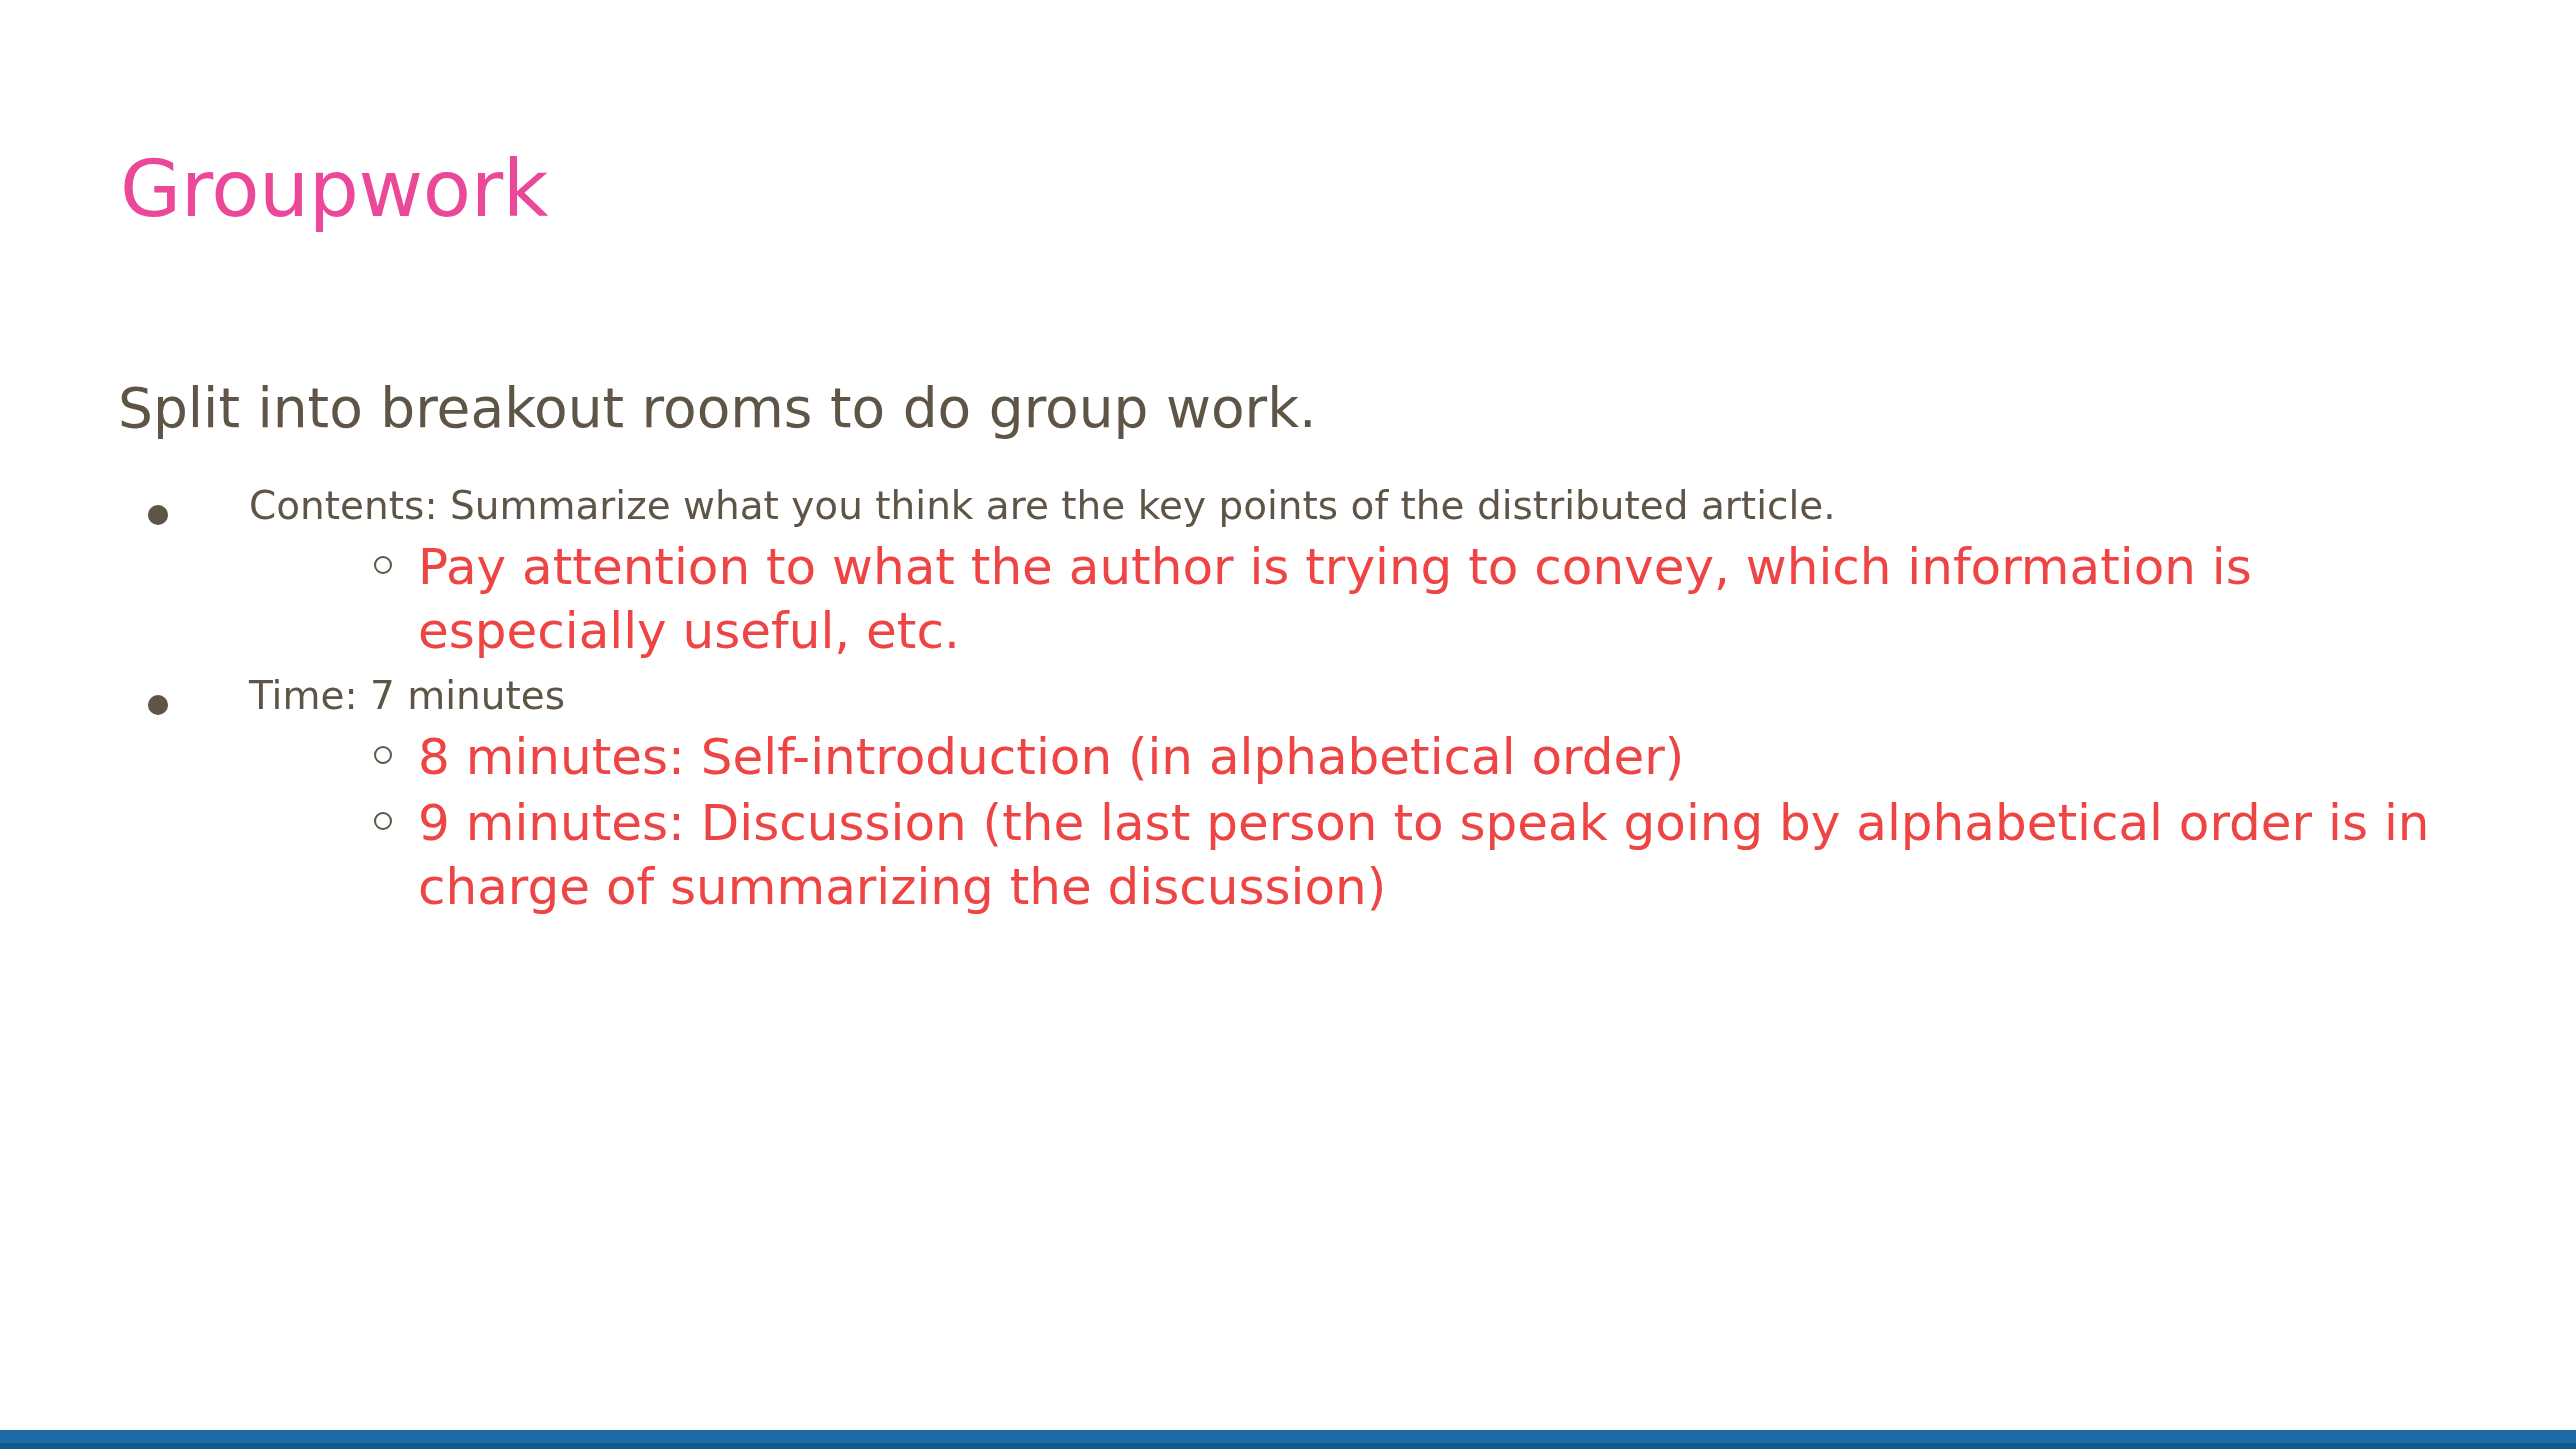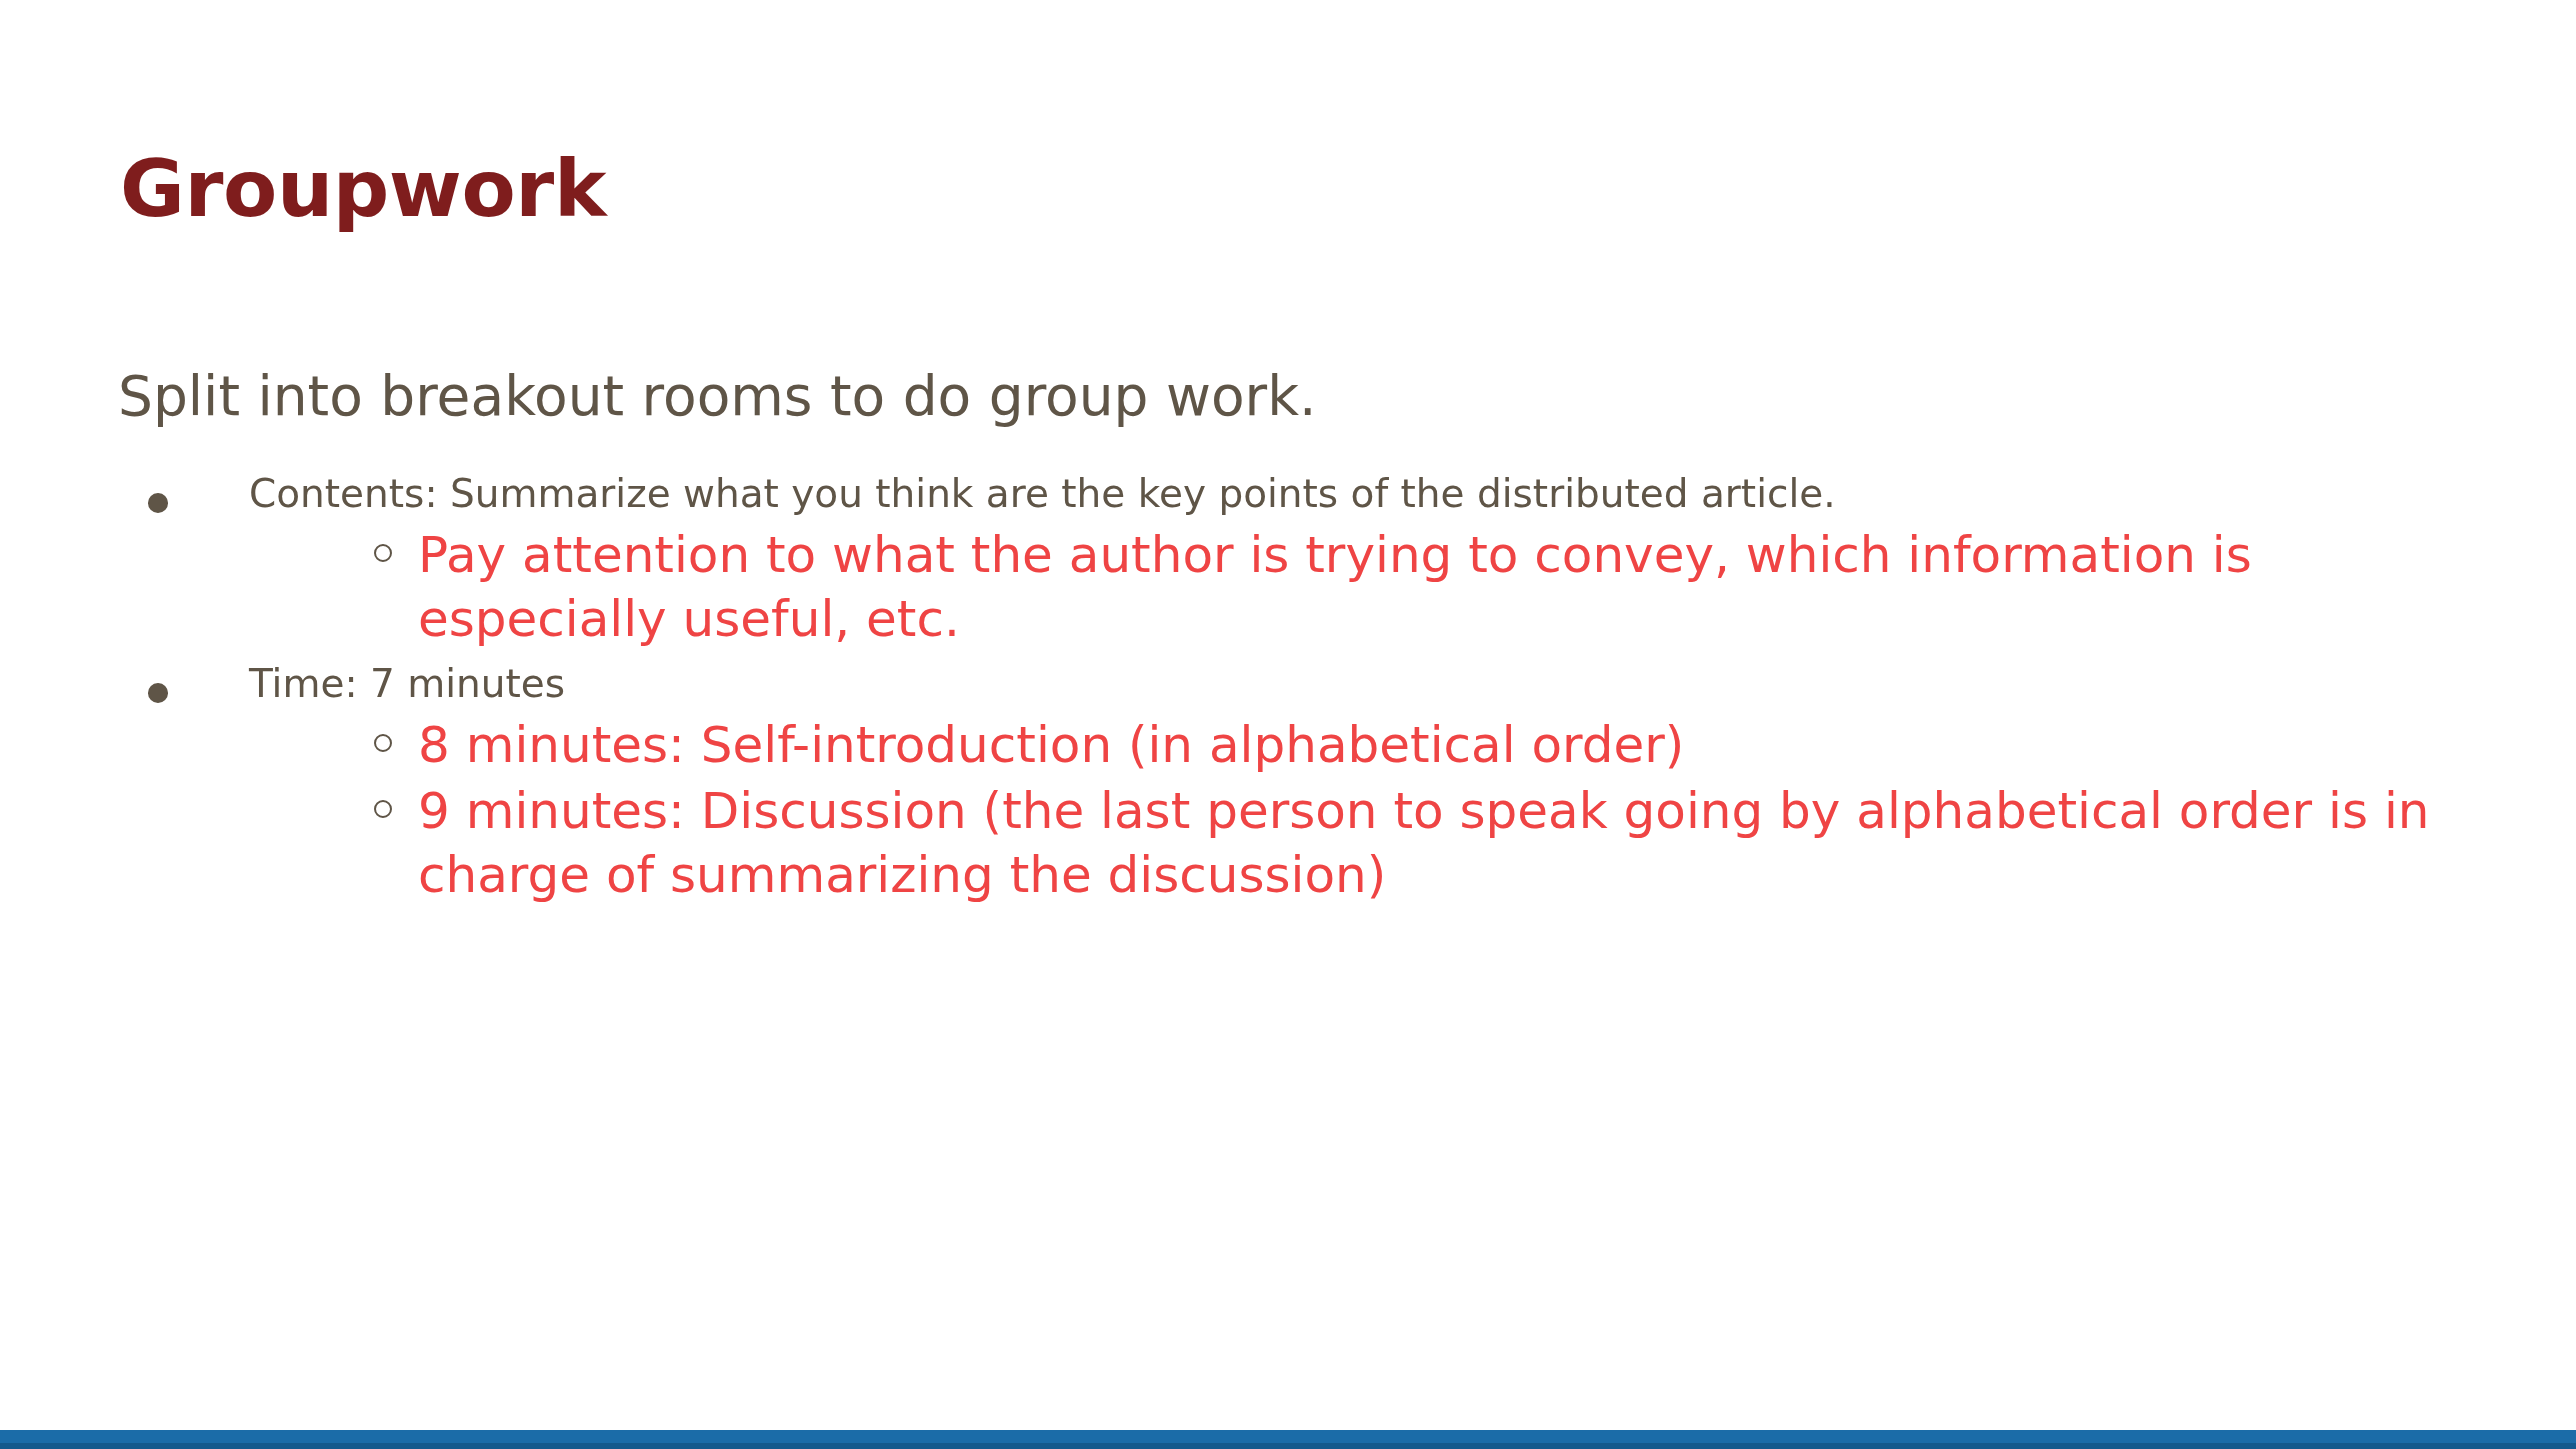--- a/index.html
+++ b/index.html
@@ -17,29 +17,29 @@
   .slide {
     position: absolute;
     inset: 0;
     background: #ffffff;
   }
   .slide-title {
     position: absolute;
     left: 120px;
     top: 150px;
     font-size: 79px;
-    font-weight: bold;
-    color: #7f1d1d;
+    font-weight: normal;
+    color: #ec4899;
     letter-spacing: -0.4px;
     line-height: 1.0;
   }
   .body-block {
     position: absolute;
     left: 118px;
-    top: 364px;
+    top: 376px;
     width: 2397px;
     color: #5f5547;
   }
   .lead-line {
     font-size: 55px;
     line-height: 1.18;
     color: #5f5547;
     margin: 0 0 41px 0;
     font-weight: normal;
   }

